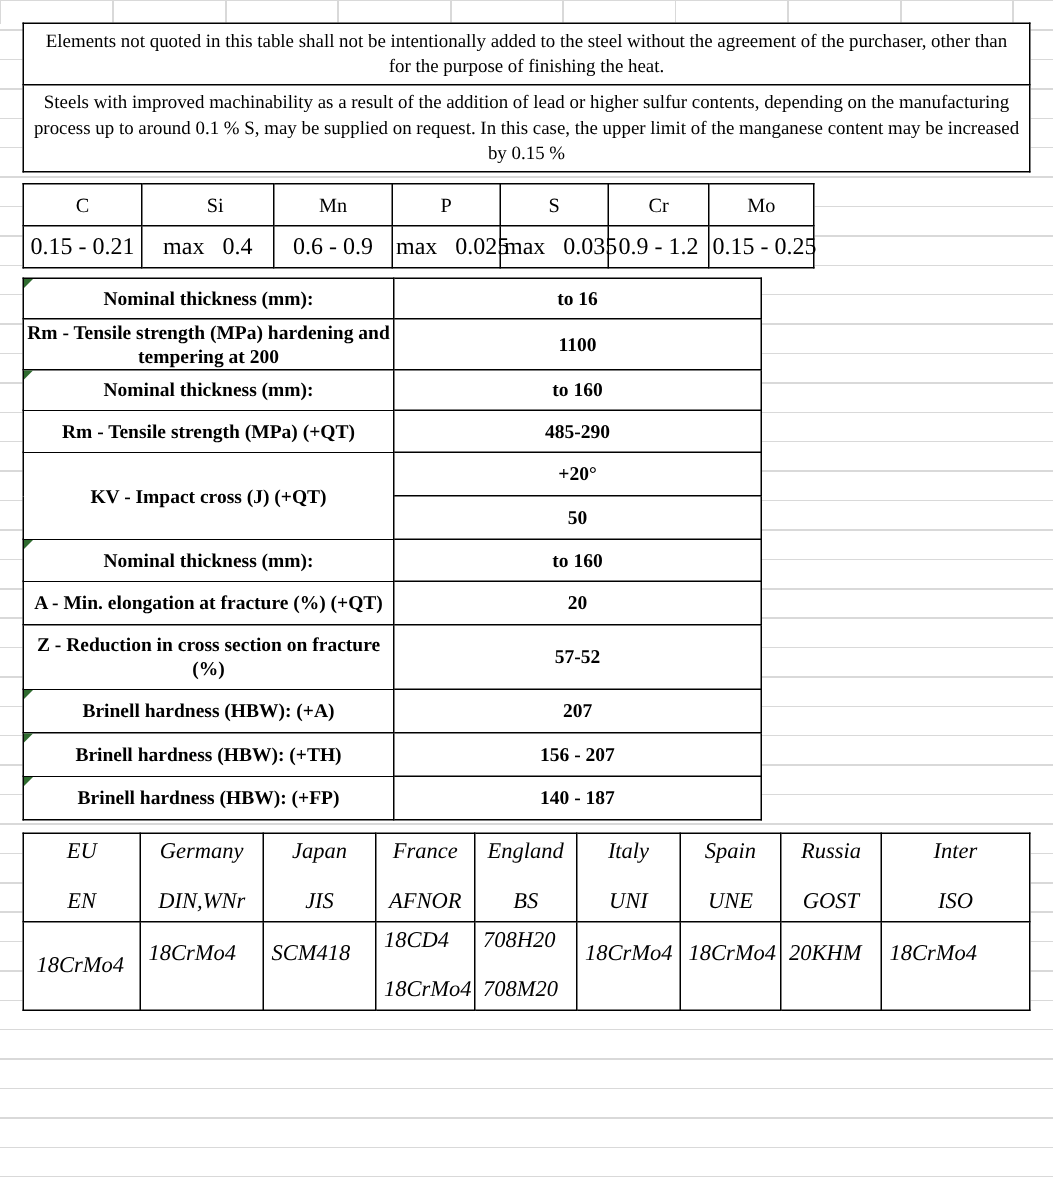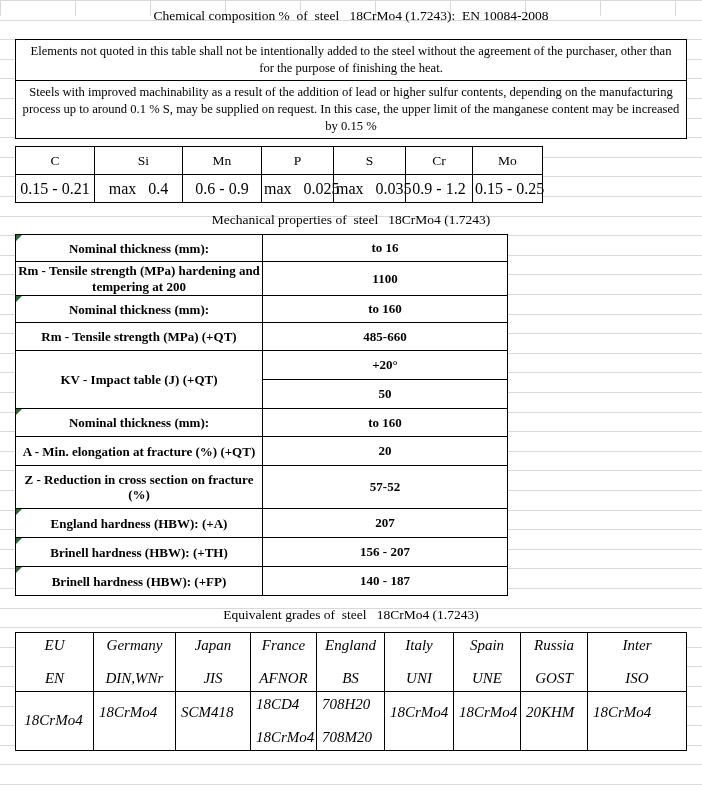--- a/index.html
+++ b/index.html
@@ -108,21 +108,20 @@
   #equiv-table td.data .l2 { display: block; }
 </style>
 </head>
 <body>
 
 <div class="sheet-grid"></div>
 <div class="sheet-grid-v"></div>
 
 <div class="content">
 
-  <div class="caption" style="margin-top:8px;">Chemical composition %  of  steel   18CrMo4 (1.7243):  EN 10084-2008</div>
 
   <table id="notes-table" style="margin-top:15px;border-radius:10px;">
     <tbody>
         <tr>
       <td style="height:34px;">Elements not quoted in this table shall not be intentionally added to the steel without the agreement of the purchaser, other than for the purpose of finishing the heat.</td>
     </tr>
     <tr>
       <td style="height:46px;">Steels with improved machinability as a result of the addition of lead or higher sulfur contents, depending on the manufacturing process up to around 0.1 % S, may be supplied on request. In this case, the upper limit of the manganese content may be increased by 0.15 %</td>
     </tr>
   </tbody>
@@ -144,76 +143,74 @@
       <td>max   0.4</td>
       <td>0.6 - 0.9</td>
       <td>max   0.025</td>
       <td>max   0.035</td>
       <td>0.9 - 1.2</td>
       <td>0.15 - 0.25</td>
     </tr>
   </tbody>
     </table>
 
-  <div class="caption" style="margin-top:9px;">Mechanical properties of  steel   18CrMo4 (1.7243)</div>
 
   <table id="mech-table" style="margin-top:6px;">
     <tbody>
         <tr>
       <td class="label flag" style="height:26px;">Nominal thickness (mm):</td>
       <td class="value">to 16</td>
     </tr>
     <tr>
       <td class="label clip-cell" style="height:33px;">Rm - Tensile strength (MPa) hardening and
 tempering at 200</td>
       <td class="value">1100</td>
     </tr>
     <tr>
       <td class="label flag" style="height:26px;">Nominal thickness (mm):</td>
       <td class="value">to 160</td>
     </tr>
     <tr>
       <td class="label" style="height:27px;">Rm  - Tensile strength (MPa) (+QT)</td>
-      <td class="value">485-660</td>
-    </tr>
-    <tr>
-      <td class="label" rowspan="2" style="height:28px;">KV - Impact table (J) (+QT)</td>
+      <td class="value">485-290</td>
+    </tr>
+    <tr>
+      <td class="label" rowspan="2" style="height:28px;">KV - Impact cross (J) (+QT)</td>
       <td class="value" style="height:28px;">+20°</td>
     </tr>
     <tr>
       <td class="value" style="height:28px;margin-top:13px;">50</td>
     </tr>
     <tr>
       <td class="label flag" style="height:27px;">Nominal thickness (mm):</td>
       <td class="value">to 160</td>
     </tr>
     <tr>
       <td class="label" style="height:28px;">A - Min. elongation at fracture (%) (+QT)</td>
       <td class="value">20</td>
     </tr>
     <tr>
       <td class="label" style="height:42px;">Z - Reduction in cross section on fracture (%)</td>
       <td class="value">57-52</td>
     </tr>
     <tr>
-      <td class="label flag" style="height:28px;">England hardness   (HBW):   (+A)</td>
+      <td class="label flag" style="height:28px;">Brinell hardness   (HBW):   (+A)</td>
       <td class="value">207</td>
     </tr>
     <tr>
       <td class="label flag" style="height:28px;">Brinell hardness   (HBW):   (+TH)</td>
       <td class="value">156 - 207</td>
     </tr>
     <tr>
       <td class="label flag" style="height:28px;">Brinell hardness   (HBW):   (+FP)</td>
       <td class="value">140 - 187</td>
     </tr>
   </tbody>
     </table>
 
-  <div class="caption" style="margin-top:11px;">Equivalent grades of  steel   18CrMo4 (1.7243)</div>
 
   <table id="equiv-table" style="margin-top:8px;">
     <tbody>
         <tr>
       <td class="hdr" style="width:73px;">
         <span class="l1">EU</span>
         <span class="l2">EN</span>
       </td>
       <td class="hdr" style="width:77px;">
         <span class="l1">Germany</span>

